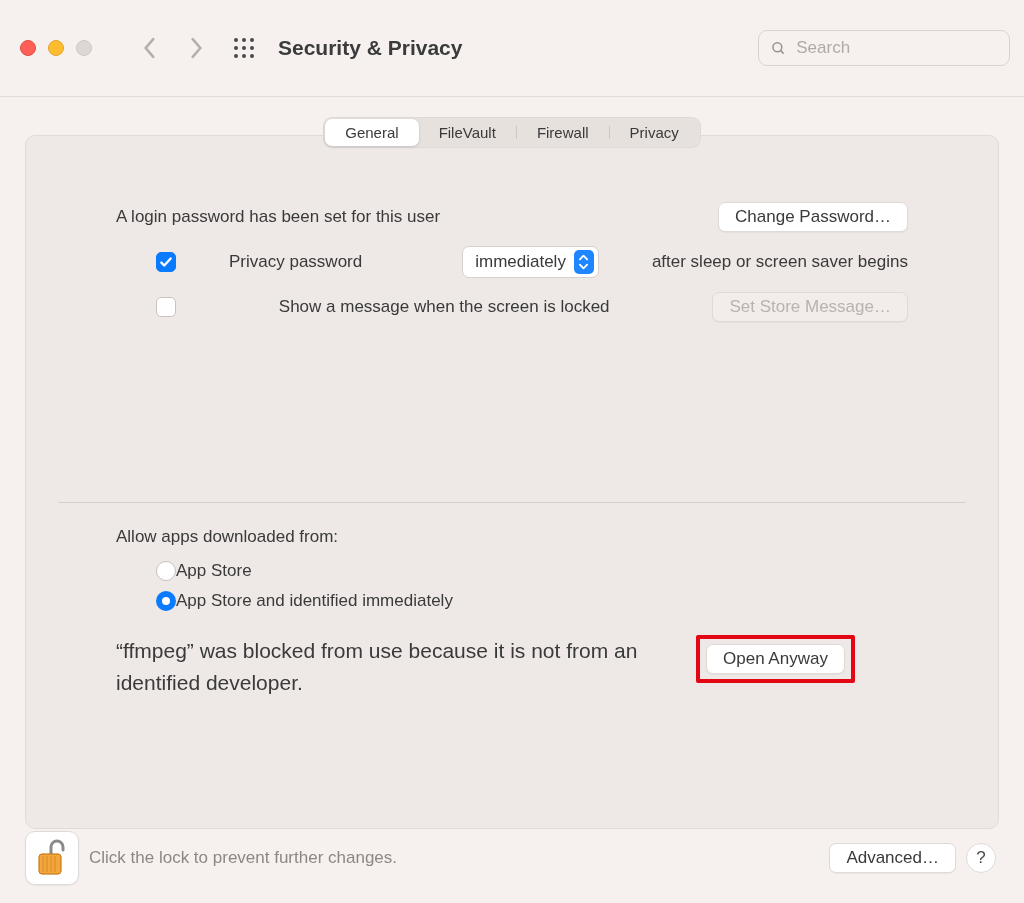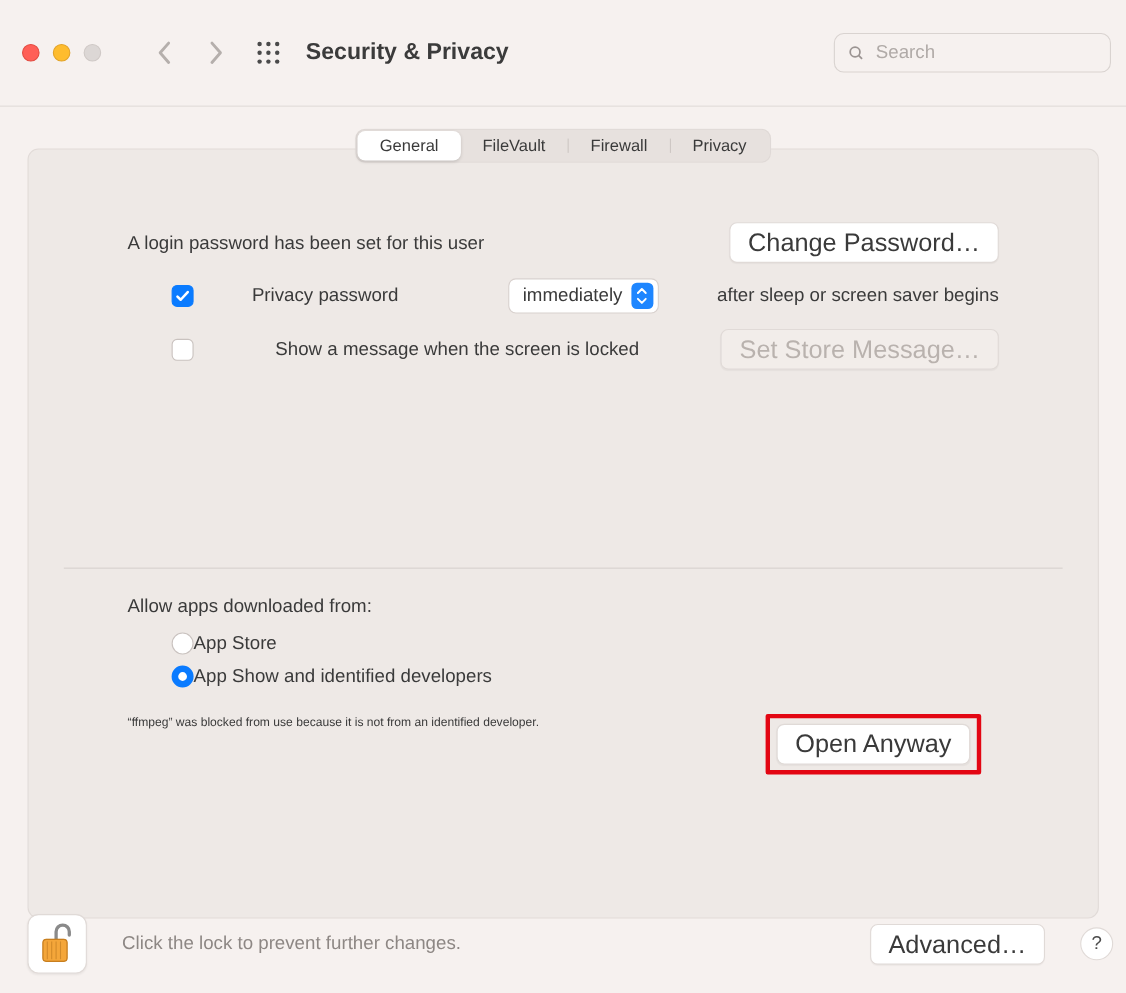--- a/index.html
+++ b/index.html
@@ -119,21 +119,21 @@
     gap: 12px;
     margin-bottom: 14px;
     flex-wrap: wrap;
     justify-content: space-between;
   }
   .btn {
     background:#ffffff;
     border:1px solid #e0dad7;
     border-radius:7px;
     padding: 4px 16px;
-    font-size:23px;
+    font-size:17px;
     color:#3a3a3a;
     box-shadow: 0 1px 1px rgba(0,0,0,0.04);
     cursor:pointer;
     white-space:nowrap;
   }
   .btn.disabled {
     color:#b9b2ae;
     background:#f2edea;
     cursor:default;
   }
@@ -186,35 +186,35 @@
     border:1px solid #c9c2bf; background:#fff;
     display:flex; align-items:center; justify-content:center;
     flex-shrink:0;
   }
   .radio.selected { border:6px solid #0a7bff; }
 
   .blocked-row {
     display:flex; align-items:flex-start; gap:20px;
     margin: 24px 24px 0 90px;
   }
-  .blocked-text { flex:1; font-size:11px; line-height:1.5; max-width: 560px;}
+  .blocked-text { flex:1; font-size:21px; line-height:1.5; max-width: 560px;}
   .open-anyway-wrap {
     border: 4px solid #e30613;
     padding: 5px 6px;
     border-radius:2px;
   }
 
   
   .footer {
     position:absolute;
-    left: 25px; right:12px;
+    left: 25px; right:28px;
     bottom: 18px;
     display:flex;
     align-items:center;
-    gap:32px;
+    gap:10px;
   }
   .lock-btn {
     width:54px; height:54px;
     border-radius:10px;
     background:#fff;
     border:1px solid #e0dad7;
     box-shadow: 0 1px 2px rgba(0,0,0,0.06);
     display:flex; align-items:center; justify-content:center;
   }
   .lock-hint { color:#8d8784; font-size:17px; }
@@ -324,21 +324,21 @@
 
     <div class="section2">
       <div>Allow apps downloaded from:</div>
       <div class="radios">
         <div class="radio-row">
           <span class="radio"></span>
           <span>App Store</span>
         </div>
         <div class="radio-row">
           <span class="radio selected"></span>
-          <span>App Show and identified developers</span>
+          <span>App Store and identified immediately</span>
         </div>
       </div>
     </div>
 
     <div class="blocked-row">
       <div class="blocked-text">“ffmpeg” was blocked from use because it is not from an identified developer.</div>
       <div class="open-anyway-wrap">
         <button class="btn">Open Anyway</button>
       </div>
     </div>

